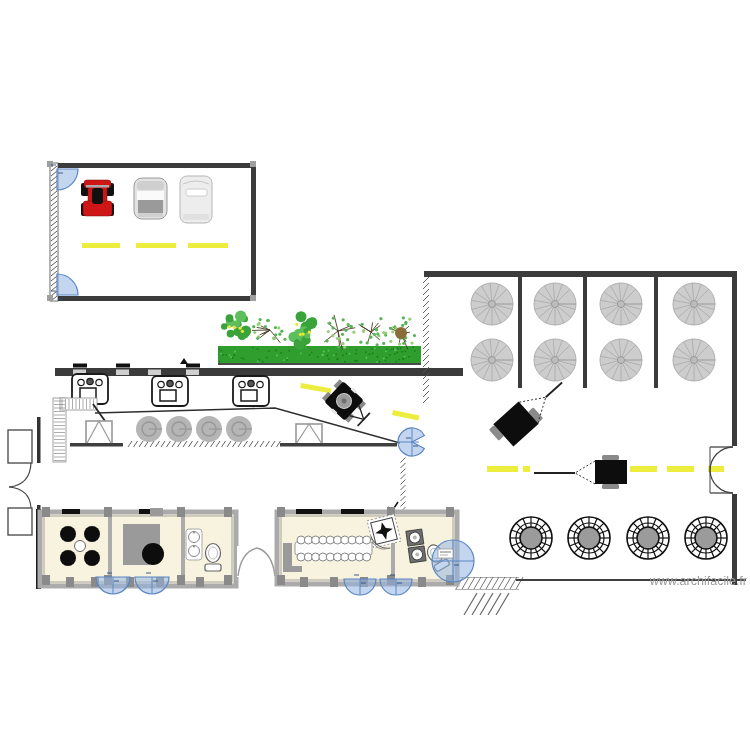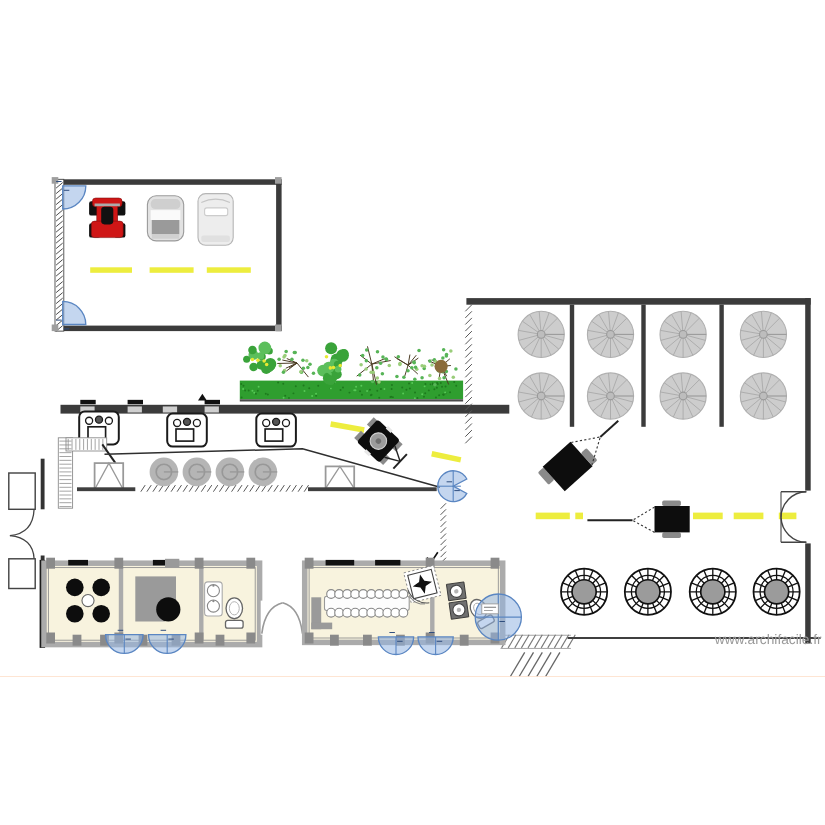--- a/index.html
+++ b/index.html
@@ -1,16 +1,16 @@
 <!DOCTYPE html>
 <html><head>
 <meta charset="utf-8">
 <style>
   html,body{margin:0;padding:0;background:#fff;}
-  .stage{width:750px;height:615px;position:relative;background:#f97316;overflow:hidden;}
+  .stage{width:750px;height:615px;position:relative;background:#fdba74;overflow:hidden;}
   svg text{font-family:"Liberation Sans", sans-serif;}
 </style>
 </head>
 <body>
 
 <div class="stage">
 <svg id="plan" width="750" height="750" viewBox="0 0 750 750">
   <rect x="0" y="0" width="750" height="750" fill="#ffffff"></rect>
 
   <g>

